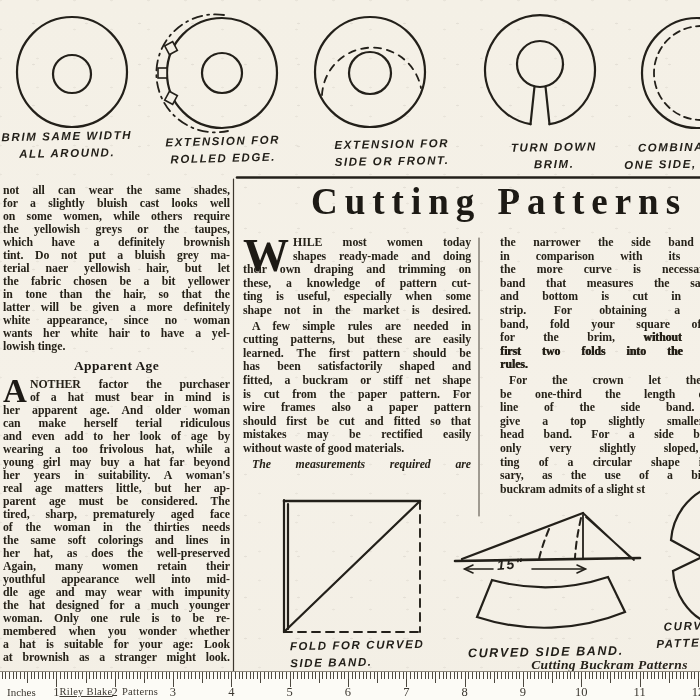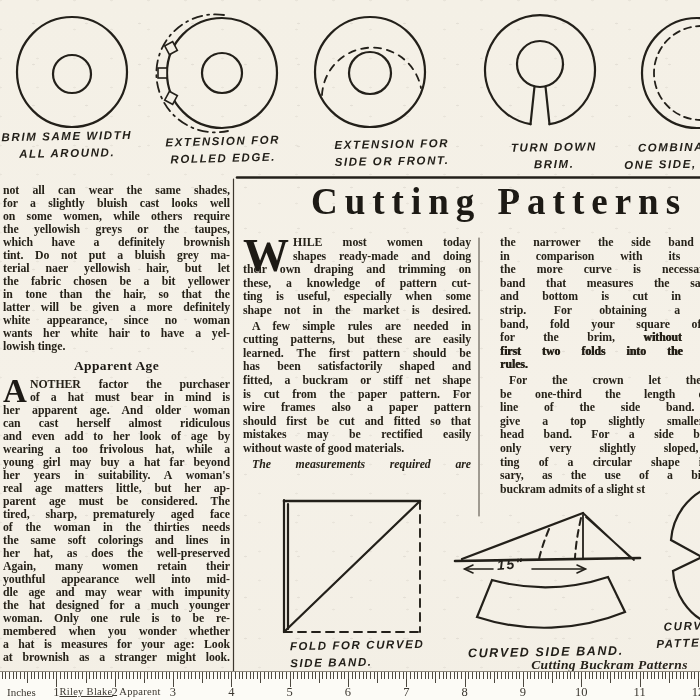--- a/index.html
+++ b/index.html
@@ -160,38 +160,38 @@
         <div class="line"><span>white appearance, since no woman</span></div>
         <div class="line"><span>wants her white hair to have a yel-</span></div>
         <div class="line nj"><span>lowish tinge.</span></div>
       </div>
       <div class="colhead">Apparent Age</div>
       <div class="para">
         <div class="dropcap" style="font-size: 33px;">A</div>
         <div class="line" style="padding-left: 27px;"><span>NOTHER factor the purchaser</span></div>
         <div class="line" style="padding-left: 27px;"><span>of a hat must bear in mind is</span></div>
         <div class="line"><span>her apparent age.  And older woman</span></div>
-        <div class="line"><span>can cast herself almost ridiculous</span></div>
+        <div class="line"><span>can make herself terial ridiculous</span></div>
         <div class="line"><span>and even add to her look of age by</span></div>
         <div class="line"><span>wearing a too frivolous hat, while a</span></div>
         <div class="line"><span>young girl may buy a hat far beyond</span></div>
         <div class="line"><span>her years in suitability.  A woman's</span></div>
         <div class="line"><span>real age matters little, but her ap-</span></div>
         <div class="line"><span>parent age must be considered.  The</span></div>
         <div class="line"><span>tired, sharp, prematurely aged face</span></div>
         <div class="line"><span>of the woman in the thirties needs</span></div>
         <div class="line"><span>the same soft colorings and lines in</span></div>
         <div class="line"><span>her hat, as does the well-preserved</span></div>
         <div class="line"><span>Again, many women retain their</span></div>
         <div class="line"><span>youthful appearance well into mid-</span></div>
         <div class="line"><span>dle age and may wear with impunity</span></div>
         <div class="line"><span>the hat designed for a much younger</span></div>
         <div class="line"><span>woman.  Only one rule is to be re-</span></div>
         <div class="line"><span>membered when you wonder whether</span></div>
-        <div class="line"><span>a hat is measures for your age:  Look</span></div>
+        <div class="line"><span>a hat is suitable for your age:  Look</span></div>
         <div class="line"><span>at brownish as a stranger might look.</span></div>
       </div>
     </div>
   <div id="col-mid" class="col">
       <div class="para">
         <div class="dropcap" style="font-size: 46px;">W</div>
         <div class="line" style="padding-left: 50px;"><span>HILE most women today</span></div>
         <div class="line" style="padding-left: 50px;"><span>shapes ready-made and doing</span></div>
         <div class="line"><span>their own draping and trimming on</span></div>
         <div class="line"><span>these, a knowledge of pattern cut-</span></div>
@@ -452,15 +452,15 @@
       <div class="num" style="left: 231.32px;">4</div>
       <div class="num" style="left: 289.65px;">5</div>
       <div class="num" style="left: 347.98px;">6</div>
       <div class="num" style="left: 406.31px;">7</div>
       <div class="num" style="left: 464.64px;">8</div>
       <div class="num" style="left: 522.97px;">9</div>
       <div class="num" style="left: 581.3px;">10</div>
       <div class="num" style="left: 639.63px;">11</div>
       <div class="num" style="left: 697.96px;">12</div>
       <div class="brand" style="left: 86px; text-decoration: underline;">Riley Blake</div>
-      <div class="brand" style="left: 140px;">Apparent</div>
+      <div class="brand" style="left: 140px;">Patterns</div>
     </div>
 </div>
 
 </body></html>

